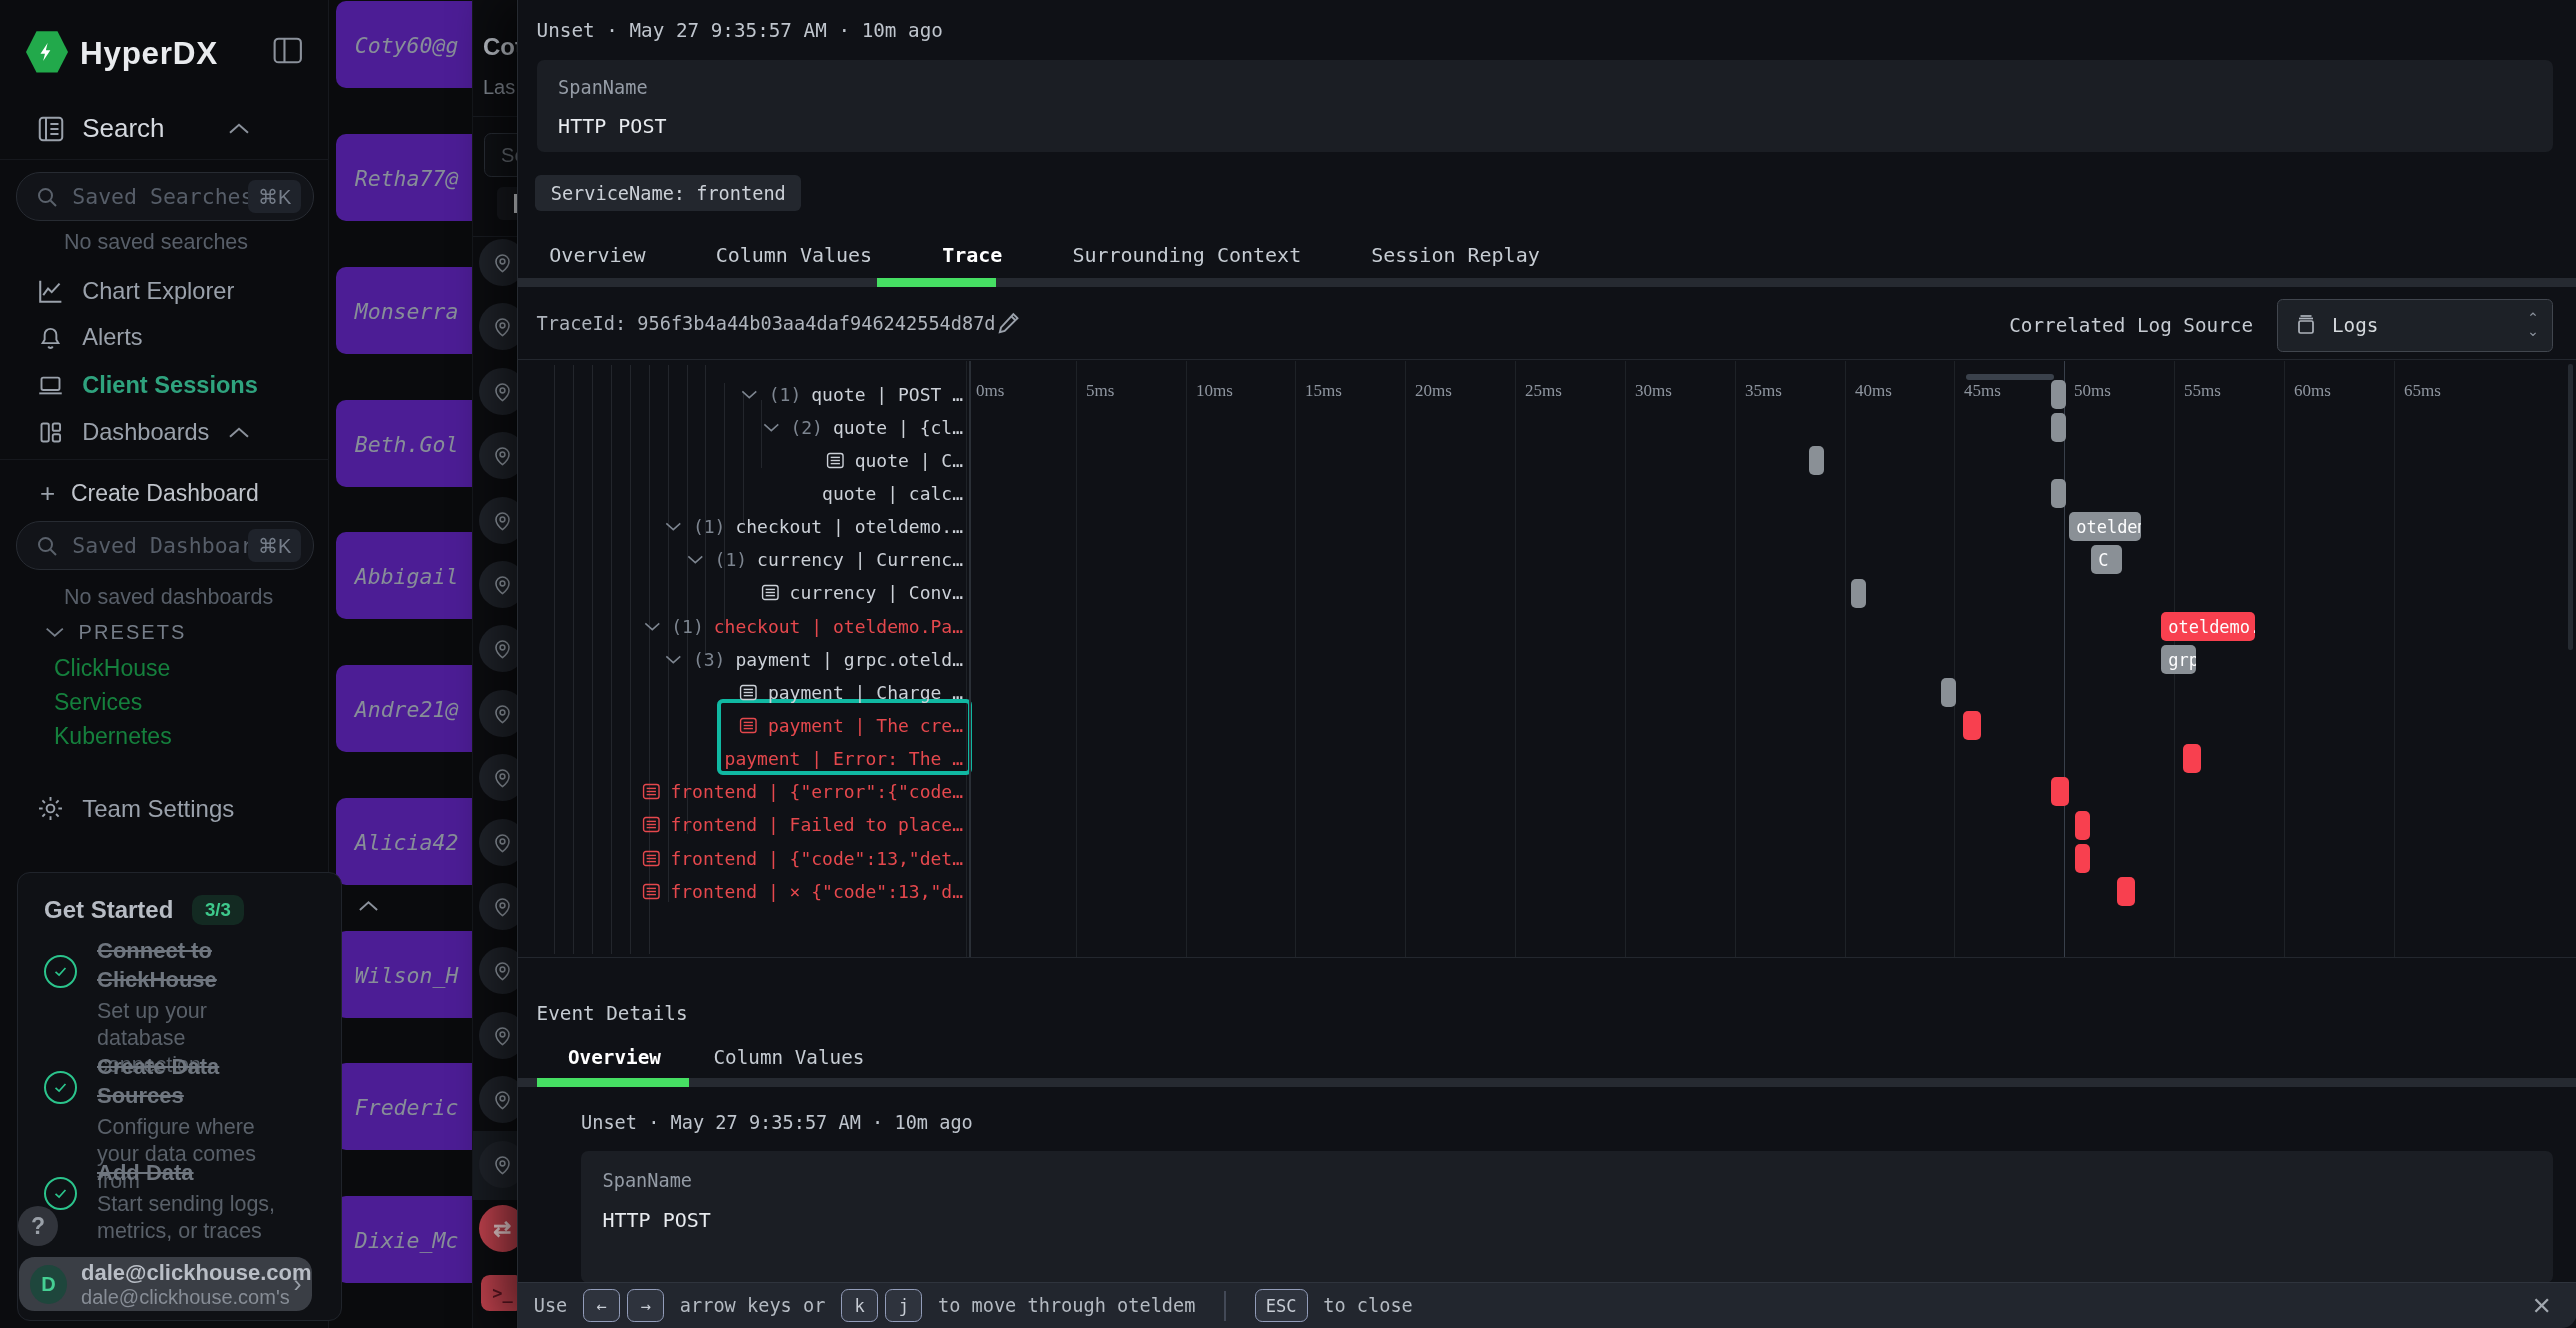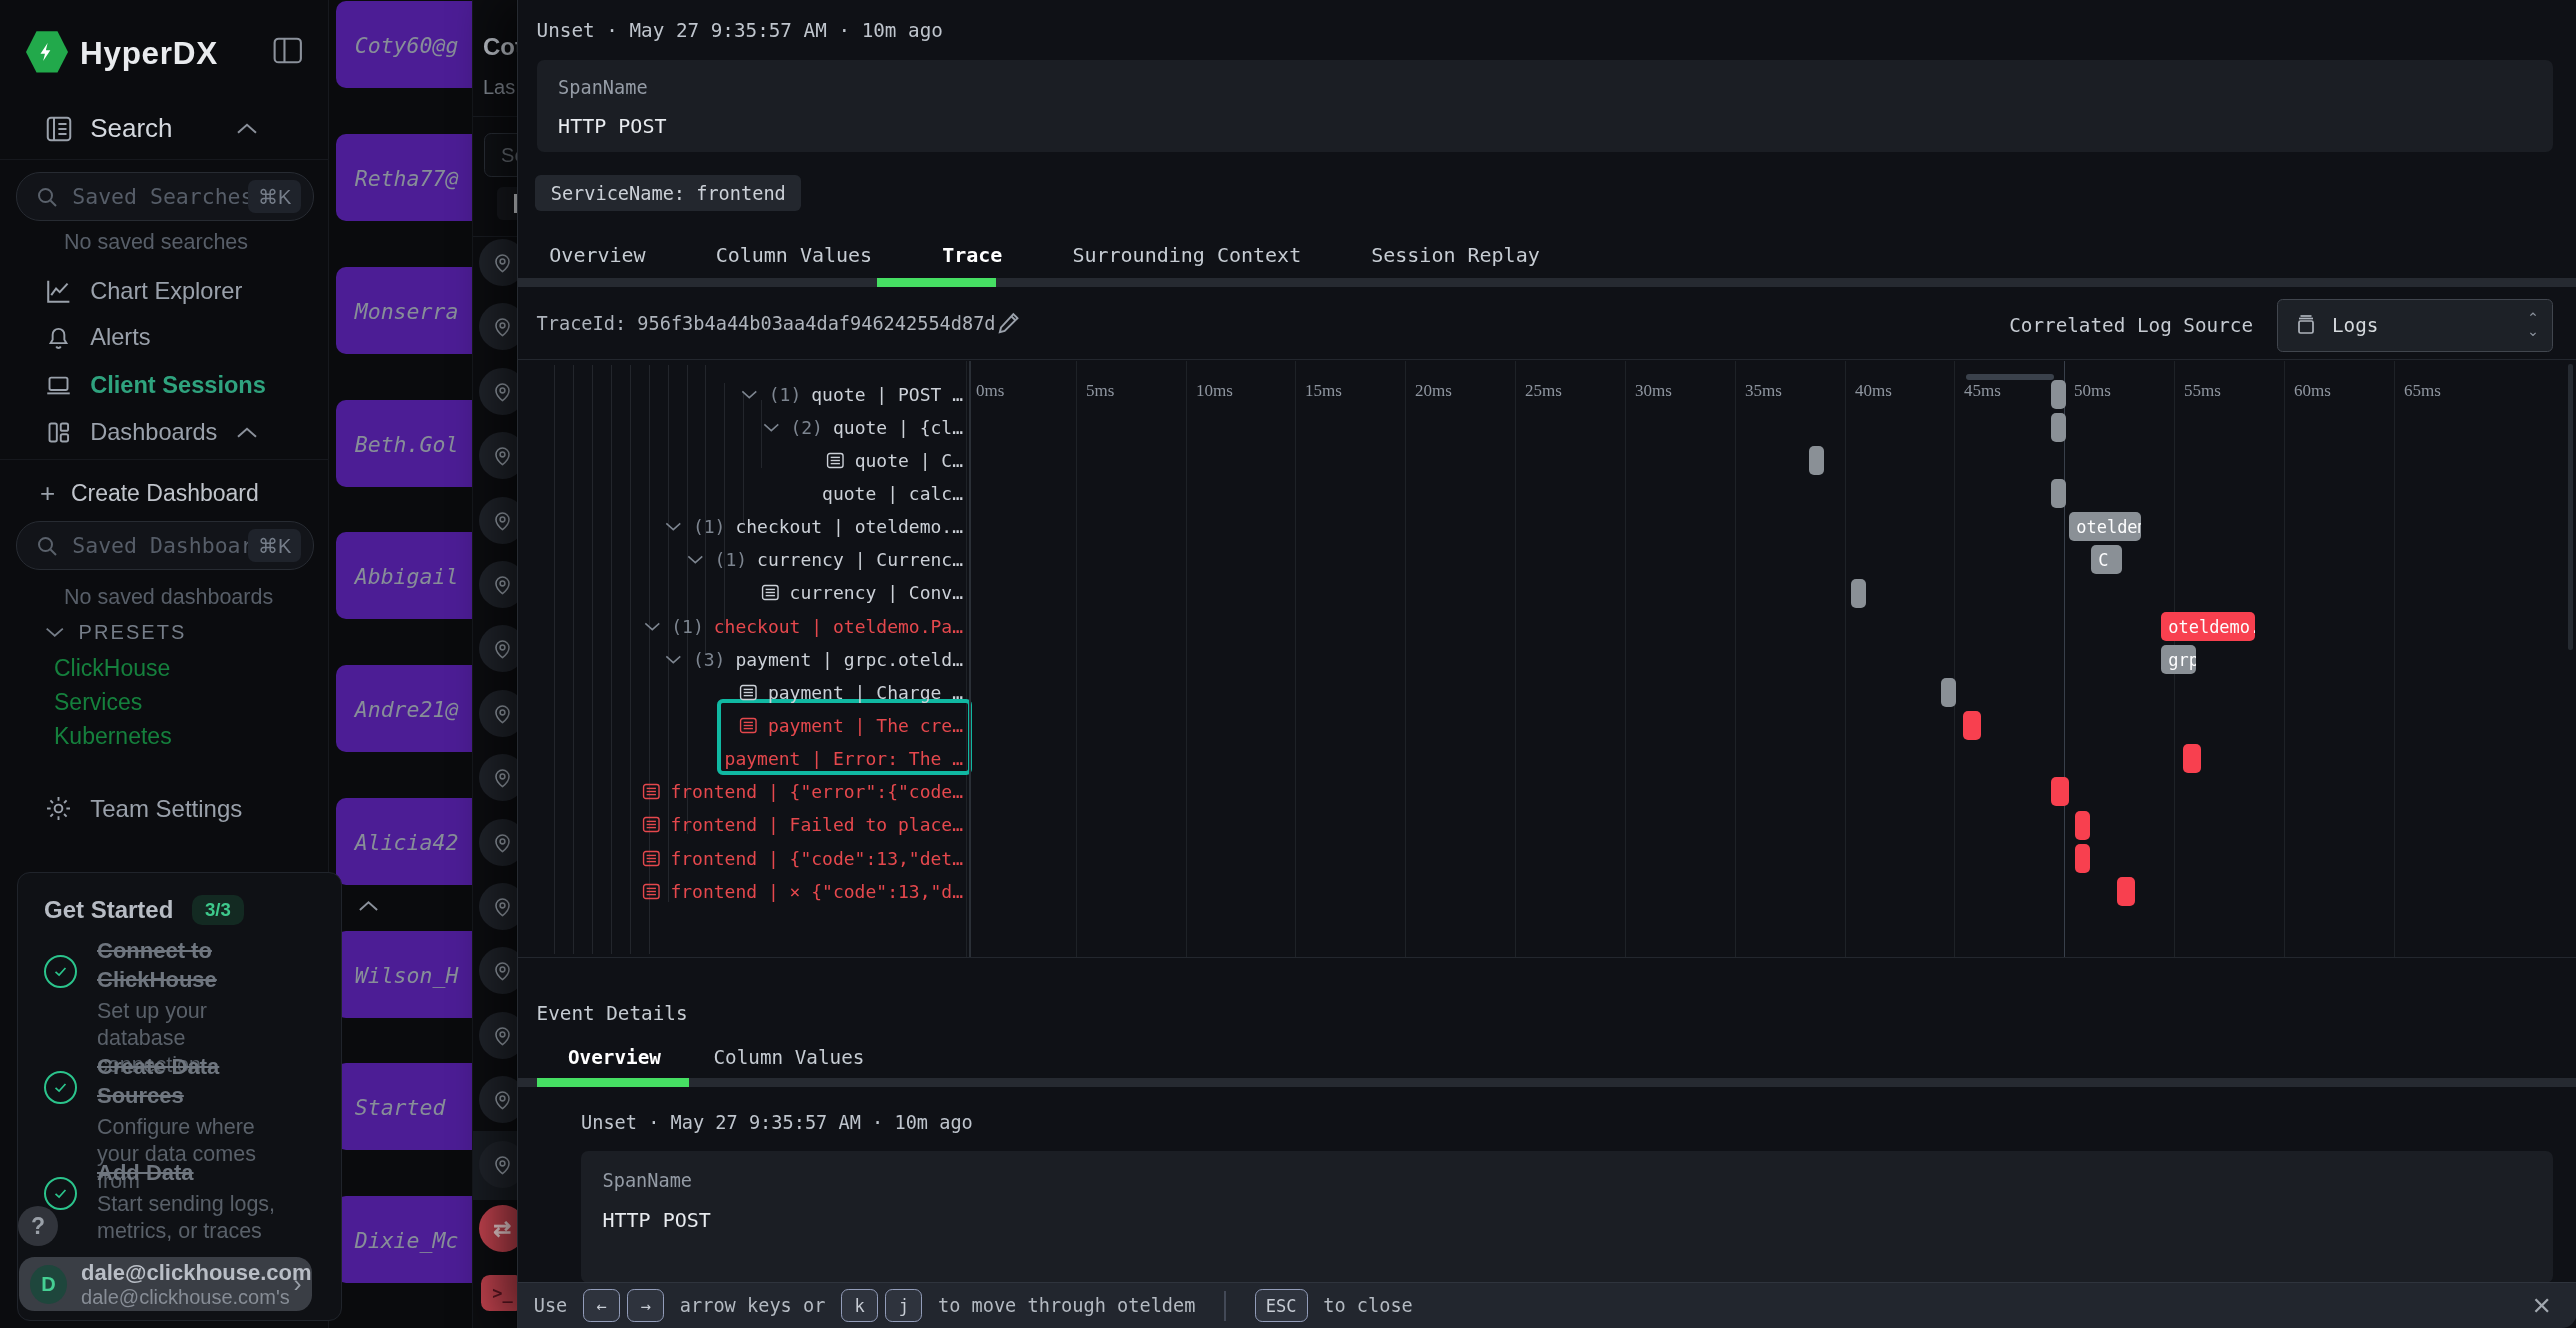--- a/index.html
+++ b/index.html
@@ -11,21 +11,21 @@
 
   
   .sidebar { position:absolute; left:0; top:0; width:329px; height:1328px;
     background:#0b0c0f; border-right:1.4px solid #17191e; z-index:3; }
   .logo-row { position:absolute; left:0; top:29px; width:329px; height:46px; }
   .logo-hex { position:absolute; left:26px; top:1.4px; width:42px; height:43px; background:#22a94b;
     clip-path:polygon(25% 2%, 75% 2%, 100% 50%, 75% 98%, 25% 98%, 0% 50%);
     display:flex; align-items:center; justify-content:center; }
   .logo-text { position:absolute; left:80px; top:5.7px; font-size:31.5px; font-weight:700; color:#e9ebee; letter-spacing:0.7px; }
   .panel-toggle { position:absolute; right:26px; top:7.2px; color:#8b919b; }
-  .nav-row { position:absolute; left:16px; width:270px; height:43px; display:flex; align-items:center; color:#9aa1ab; }
+  .nav-row { position:absolute; left:8px; width:270px; height:43px; display:flex; align-items:center; color:#9aa1ab; }
   .nav-row .ic { margin-left:27px; width:31.5px; display:flex; justify-content:center; }
   .nav-row .lbl { margin-left:15.7px; font-size:23.6px; }
   .nav-row .chev { position:absolute; right:27px; }
   .nav-active .lbl { color:#2fa37e; font-weight:700; }
   .nav-active .ic { color:#9aa1ab; }
   .sb-divider { position:absolute; left:0; width:329px; height:1.4px; background:#16181d; }
   .pill { position:absolute; left:15.7px; width:298px; height:49px; border:1.4px solid #272b32;
     background:#121419; border-radius:24px; display:flex; align-items:center; }
   .pill .mag { margin-left:18.6px; color:#5a616b; }
   .pill .ph { margin-left:13px; font-size:21.5px; color:#565d68; font-family:"DejaVu Sans Mono",monospace; }
@@ -362,21 +362,21 @@
       <div class="session-card" style="top: 665px;">
         <div class="session-name mono">Andre21@</div>
       </div>
       <div class="session-card" style="top: 798px;">
         <div class="session-name mono">Alicia42</div>
       </div>
       <div class="session-card" style="top: 931px;">
         <div class="session-name mono">Wilson_H</div>
       </div>
       <div class="session-card" style="top: 1063px;">
-        <div class="session-name mono">Started</div>
+        <div class="session-name mono">Frederic</div>
       </div>
       <div class="session-card" style="top: 1196px;">
         <div class="session-name mono">Dixie_Mc</div>
       </div>
     </div>
 
   <div class="detail-panel">
     <div class="dp-title">Cot</div>
     <div class="dp-sub">Las</div>
     <div class="dp-div" style="top:116px"></div>

